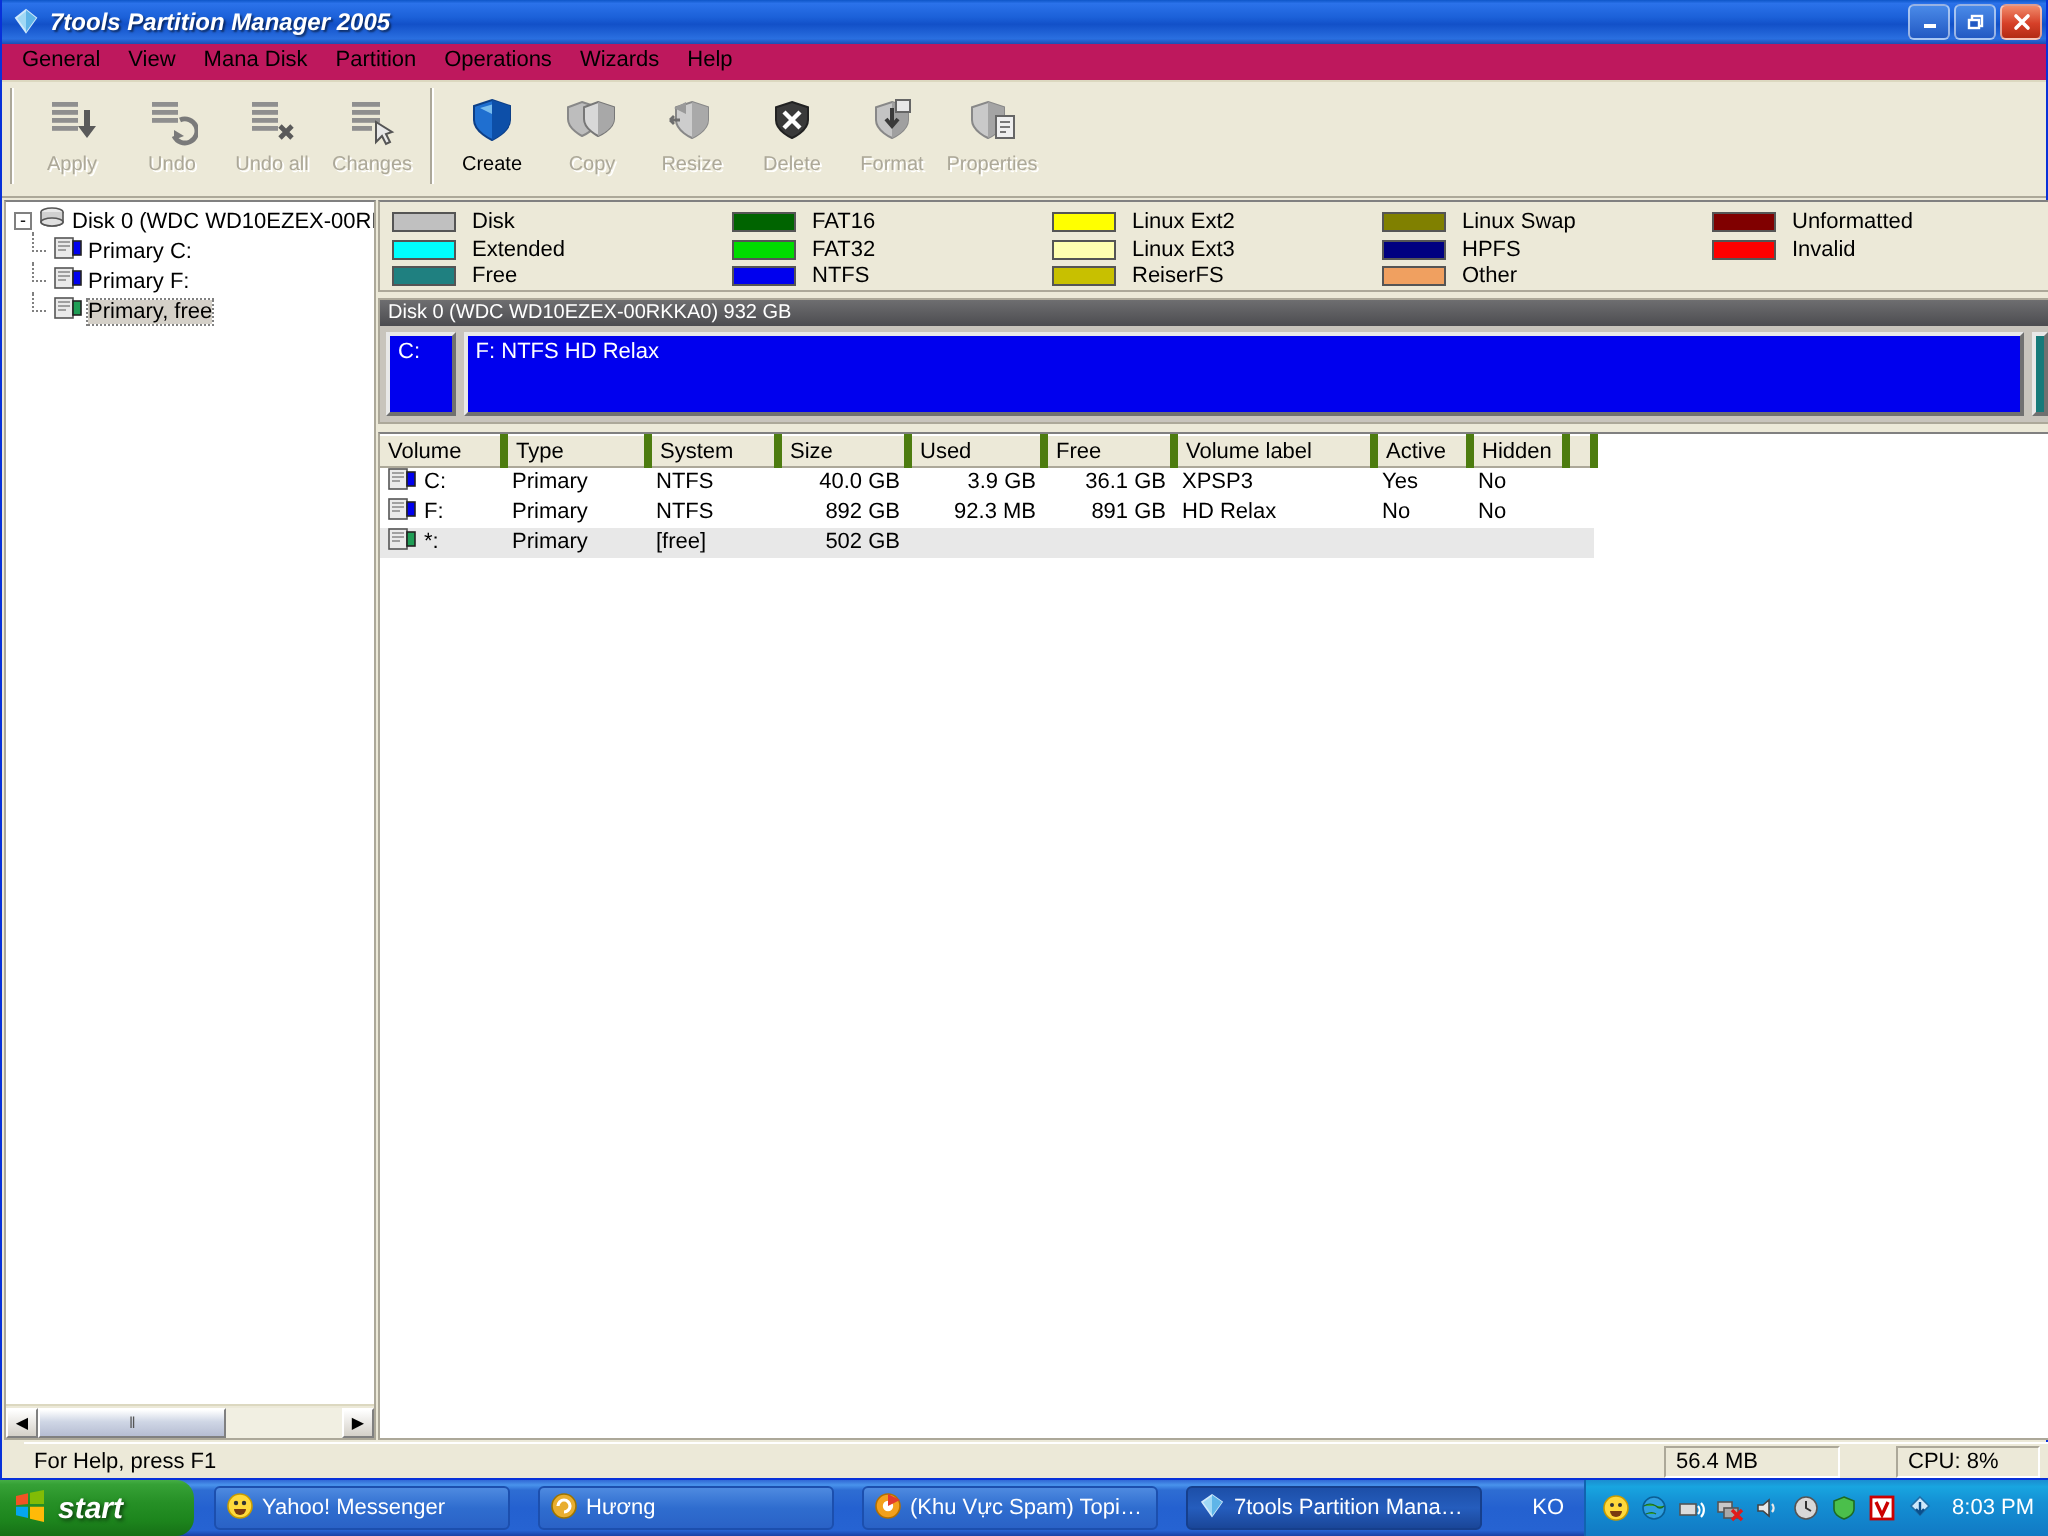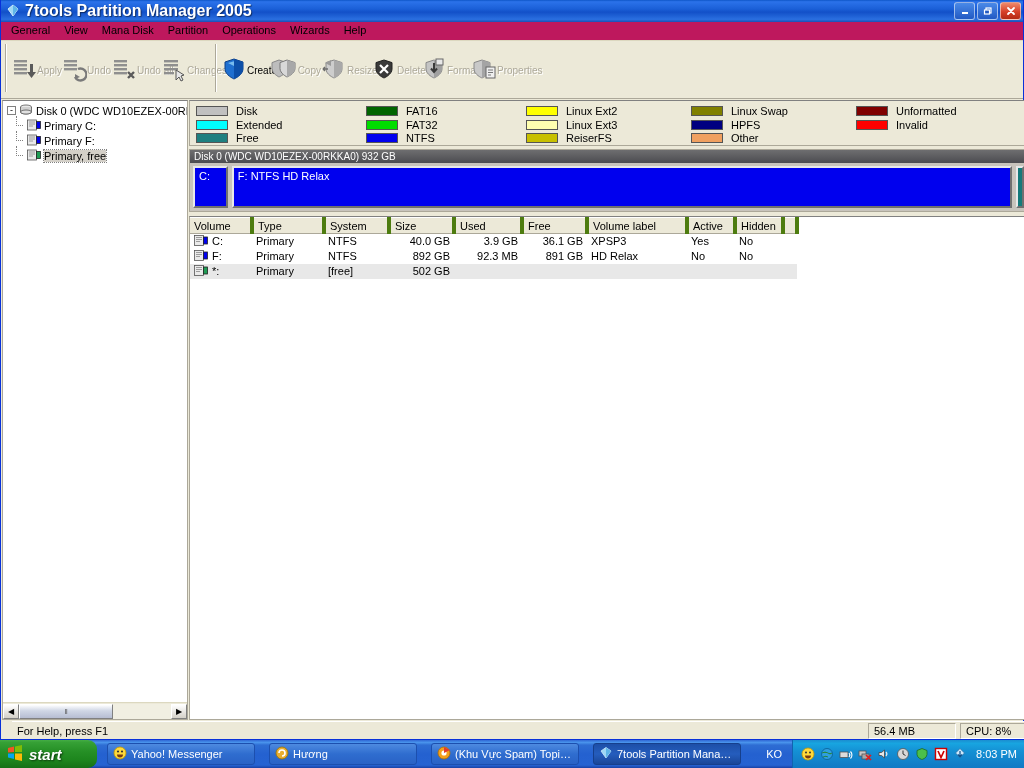--- a/index.html
+++ b/index.html
@@ -31,25 +31,26 @@
     position: relative;
   }
   #title-bar .tb-icon {
     width: 16px; height: 16px;
     margin-right: 4px;
     flex: 0 0 auto;
     display: flex; align-items: center; justify-content: center;
   }
   #title-bar .tb-text {
     color: #fff;
-    font-size: 16px;
+    font-size: 12px;
     font-weight: bold;
     text-shadow: 1px 1px 1px rgba(0,0,0,.5);
     white-space: nowrap;
     flex: 1 1 auto;
+    font-style: italic;
   }
   .winbtns { display: flex; gap: 2px; align-items: center; }
   .winbtn {
     width: 21px; height: 18px;
     border: 1px solid #ffffff88;
     border-radius: 3px;
     display: flex; align-items: center; justify-content: center;
     color: #fff; font-size: 10px; font-weight: bold;
     cursor: default;
   }
@@ -81,21 +82,21 @@
   }
   .tb-sep {
     width: 2px; height: 48px; margin: 3px 4px 0 4px;
     border-left: 1px solid #aca899;
     border-right: 1px solid #fff;
     flex: 0 0 auto;
   }
   .tb-group { display: flex; align-items: flex-start; }
   .tbtn {
     width: 50px; height: 52px;
-    display: flex; 
+    display: flex; flex-direction: column;
     align-items: center; justify-content: flex-start;
     padding-top: 4px;
     cursor: default;
   }
   .tbtn .ico { width: 30px; height: 30px; display:flex; align-items:center; justify-content:center;}
   .tbtn .lbl {
     font-size: 10px;
     margin-top: 2px;
     white-space: nowrap;
   }
@@ -294,21 +295,21 @@
     font-size: 11px;
   }
   #status-bar .pane {
     height: 16px;
     display: flex; align-items: center;
     padding: 0 5px;
   }
   #status-bar .pane.sunken {
     border: 1px solid #aca899;
     border-right-color: #fff; border-bottom-color: #fff;
-    margin: 0 2px;
+    margin: 0 14px;
   }
   #status-main { flex: 1 1 auto; padding-left: 4px; }
 
   
   #taskbar {
     position: absolute;
     left: 0; bottom: 0;
     width: 1024px; height: 28px;
     background: linear-gradient(to bottom,
       #3168d5 0%, #4993ec 9%, #2e6dd3 18%,

